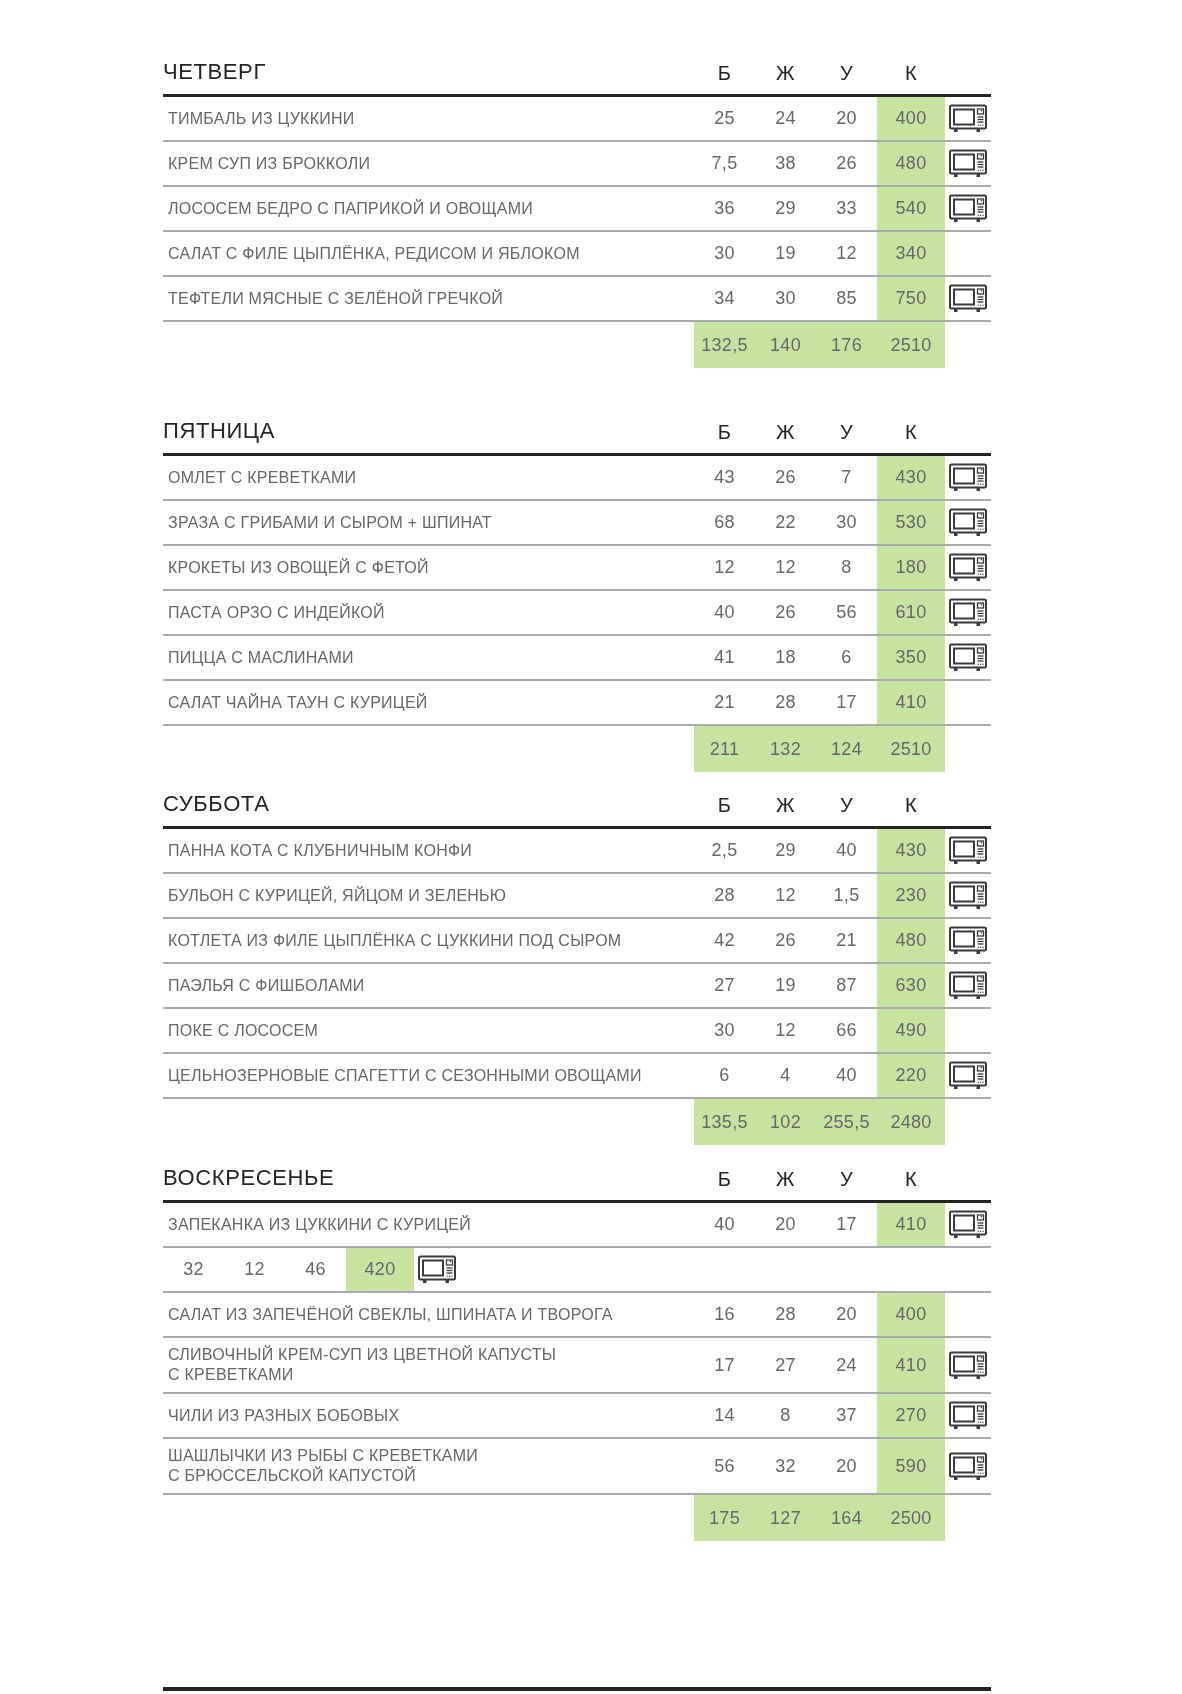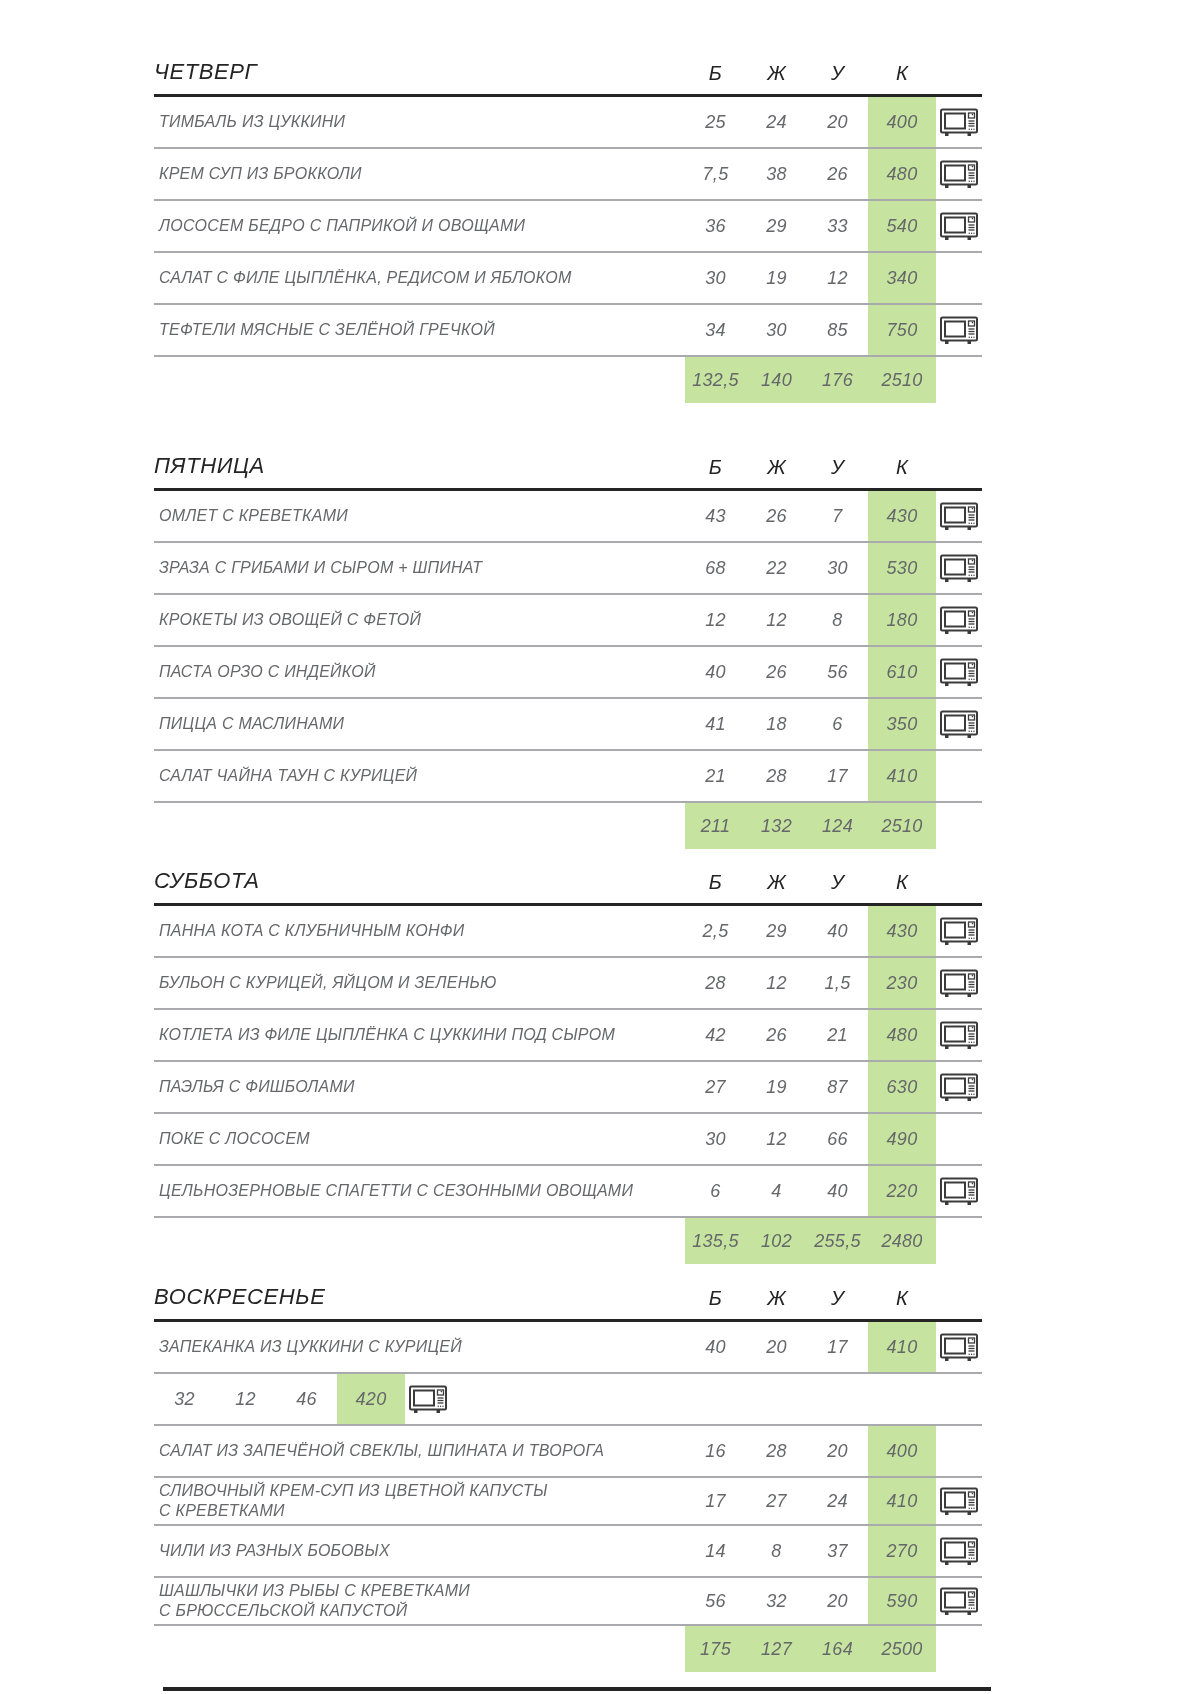--- a/index.html
+++ b/index.html
@@ -4,21 +4,21 @@
 <style>
   html,body{margin:0;padding:0;background:#ffffff;}
   .page{
     position:relative;
     width:1182px;height:1694px;
     background:#fff;
     font-family:"Liberation Sans","DejaVu Sans",sans-serif;
     overflow:hidden;
   }
   .content{
-    position:absolute;left:154px;top:0;width:828px;font-style:italic;
+    position:absolute;left:163px;top:0;width:828px;
   }
   .day{display:block;}
   .day:nth-of-type(1){margin-top:40px;}
   .day:nth-of-type(2){margin-top:31px;}
   .day:nth-of-type(3){margin-top:0px;}
   .day:nth-of-type(4){margin-top:1px;}
 
   .day-header{
     display:flex;align-items:flex-end;
     height:57px;box-sizing:border-box;
@@ -35,24 +35,24 @@
     width:61px;flex-shrink:0;
     text-align:center;
     font-size:20px;color:var(--dark,#242424);
     letter-spacing:0.4px;
   }
   .col-head.c-k{width:68px;}
   .c-ico{width:46px;flex-shrink:0;display:flex;align-items:center;justify-content:center;}
 
   .dish-row{
     display:flex;align-items:stretch;
-    height:52px;box-sizing:border-box;
+    height:45px;box-sizing:border-box;
     border-bottom:2px solid var(--lgray,#a8aaad);
   }
-  .dish-row.two-line{height:48px;}
+  .dish-row.two-line{height:56px;}
   .name-cell{
     flex:1;align-self:center;
     padding-left:5px;
     font-size:16px;line-height:20px;
     letter-spacing:0.25px;
     color:var(--gray,#66676a);
   }
   .num{
     width:61px;flex-shrink:0;
     display:flex;align-items:center;justify-content:center;

